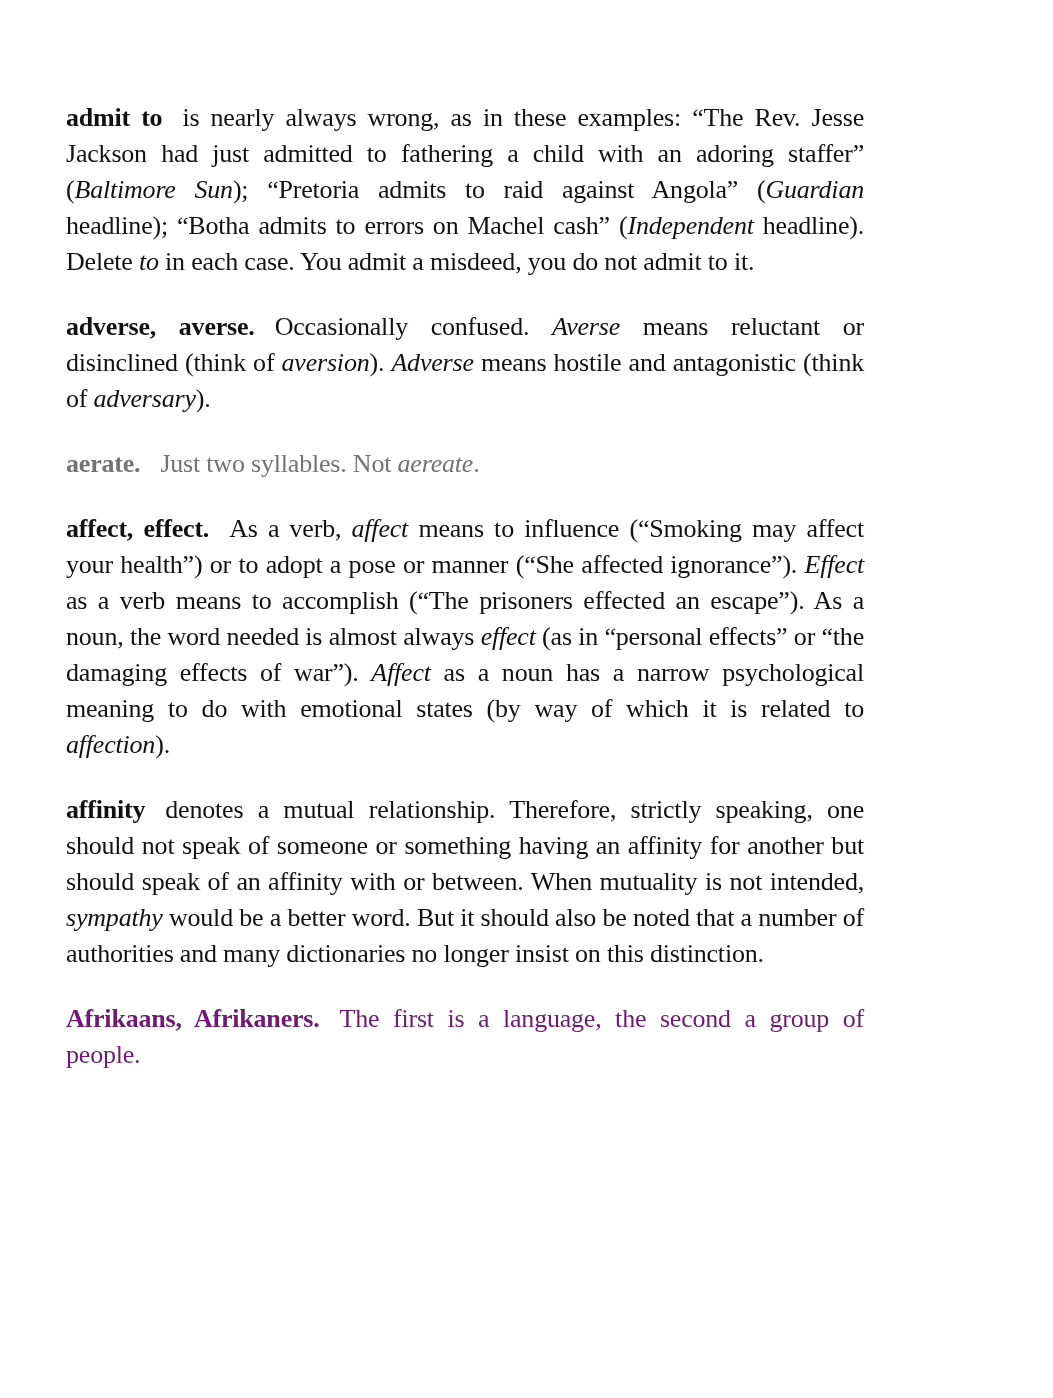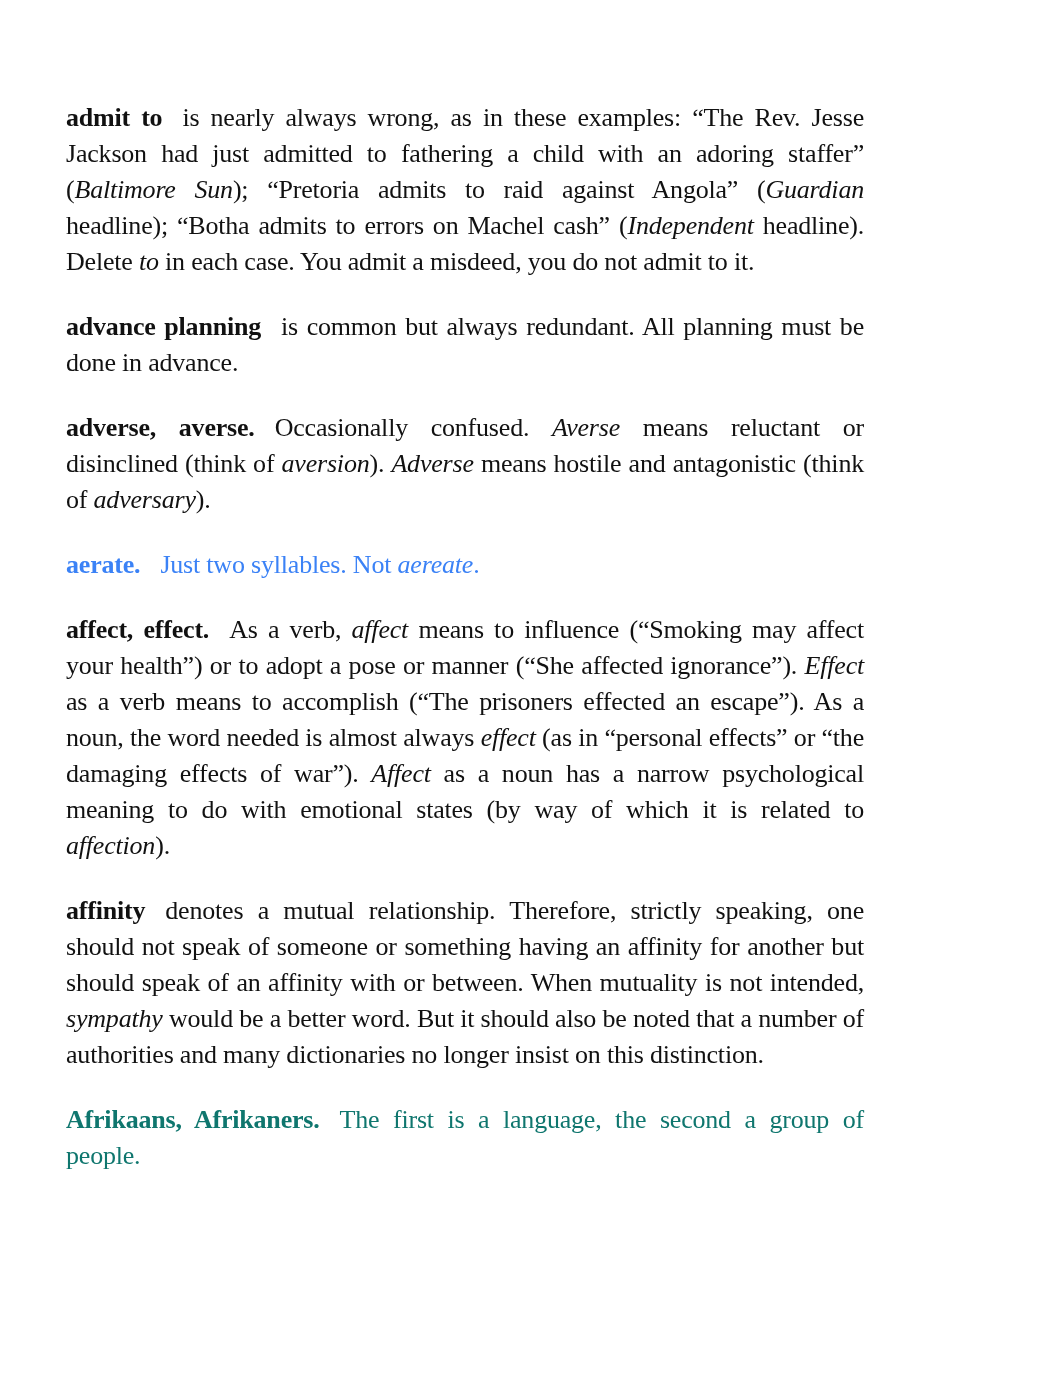--- a/index.html
+++ b/index.html
@@ -36,25 +36,24 @@
     font-style: italic;
   }
 </style>
 </head>
 <body>
 
 <div class="page" style="background: rgb(255, 255, 255);">
 
     <p class="entry" style="color: rgb(17, 17, 17);"><span class="term">admit to</span><span class="entry-body"><span>is nearly always wrong, as in these examples: “The Rev. Jesse Jackson had just admitted to fathering a child with an adoring staffer” (</span><span class="i">Baltimore Sun</span><span>); “Pretoria admits to raid against Angola” (</span><span class="i">Guardian</span><span> headline); “Botha admits to errors on Machel cash” (</span><span class="i">Independent</span><span> headline). Delete </span><span class="i">to</span><span> in each case. You admit a misdeed, you do not admit to it.</span></span></p>
 
-    <p class="entry" style="color: rgb(17, 17, 17);"><span class="term">advance planning</span><span class="entry-body"><span>is common but always redundant. All planning must be done in advance.</span></span></p>
 
     <p class="entry" style="color: rgb(17, 17, 17);"><span class="term">adverse, averse.</span><span class="entry-body"><span>Occasionally confused. </span><span class="i">Averse</span><span> means reluctant or disinclined (think of </span><span class="i">aversion</span><span>). </span><span class="i">Adverse</span><span> means hostile and antagonistic (think of </span><span class="i">adversary</span><span>).</span></span></p>
 
-    <p class="entry" style="color: #3b82f6;"><span class="term">aerate.</span><span class="entry-body"><span>Just two syllables. Not </span><span class="i">aereate</span><span>.</span></span></p>
+    <p class="entry" style="color: #737373;"><span class="term">aerate.</span><span class="entry-body"><span>Just two syllables. Not </span><span class="i">aereate</span><span>.</span></span></p>
 
     <p class="entry" style="color: rgb(17, 17, 17);"><span class="term">affect, effect.</span><span class="entry-body"><span>As a verb, </span><span class="i">affect</span><span> means to influence (“Smoking may affect your health”) or to adopt a pose or manner (“She affected ignorance”). </span><span class="i">Effect</span><span> as a verb means to accomplish (“The prisoners effected an escape”). As a noun, the word needed is almost always </span><span class="i">effect</span><span> (as in “personal effects” or “the damaging effects of war”). </span><span class="i">Affect</span><span> as a noun has a narrow psychological meaning to do with emotional states (by way of which it is related to </span><span class="i">affection</span><span>).</span></span></p>
 
     <p class="entry" style="color: rgb(17, 17, 17);"><span class="term">affinity</span><span class="entry-body"><span>denotes a mutual relationship. Therefore, strictly speaking, one should not speak of someone or something having an affinity for another but should speak of an affinity with or between. When mutuality is not intended, </span><span class="i">sympathy</span><span> would be a better word. But it should also be noted that a number of authorities and many dictionaries no longer insist on this distinction.</span></span></p>
 
 
-    <p class="entry" style="color: #0f766e;"><span class="term">Afrikaans, Afrikaners.</span><span class="entry-body"><span>The first is a language, the second a group of people.</span></span></p>
+    <p class="entry" style="color: #701a75;"><span class="term">Afrikaans, Afrikaners.</span><span class="entry-body"><span>The first is a language, the second a group of people.</span></span></p>
   </div>
 
 </body></html>

